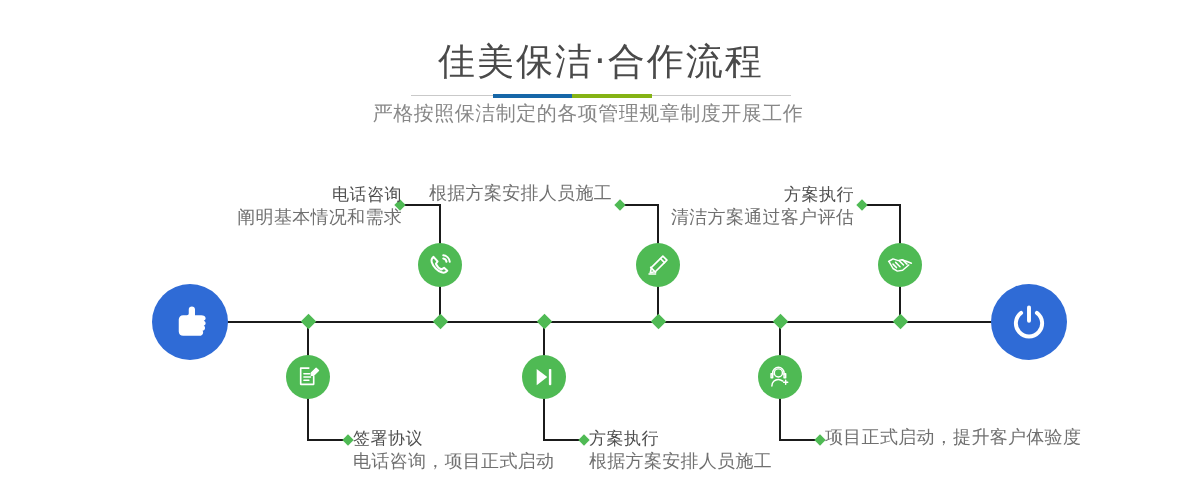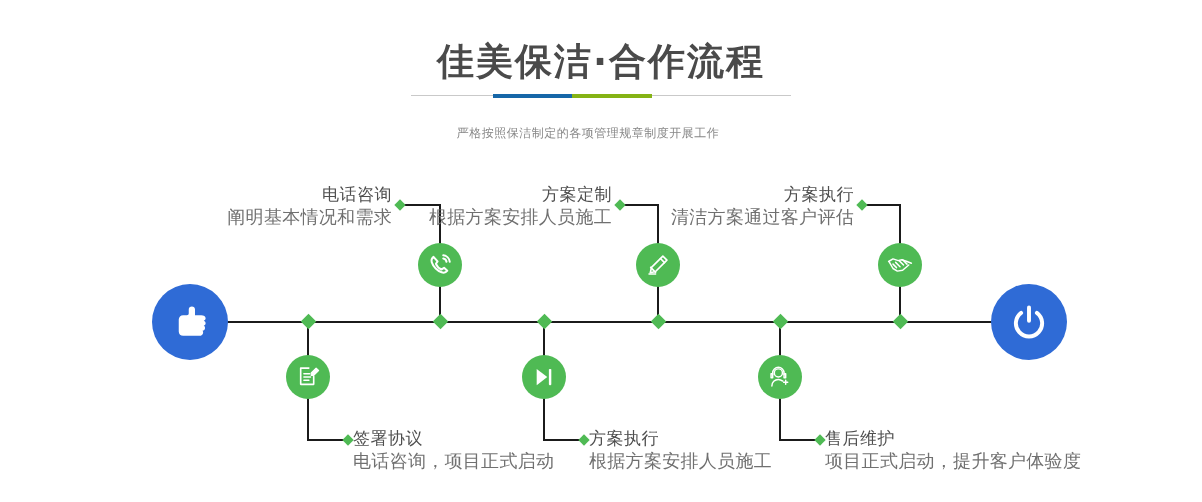--- a/index.html
+++ b/index.html
@@ -29,21 +29,21 @@
   .page-title {
     position: absolute;
     left: 0;
     top: 38px;
     width: 1202px;
     text-align: center;
     font-size: 37px;
     line-height: 48px;
     letter-spacing: 2px;
     color: #4a4a4a;
-    font-weight: 700;
+    font-weight: 400;
     white-space: nowrap;
   }
   .divider-wrap {
     position: absolute;
     left: 411px;
     top: 94px;
     width: 380px;
     height: 4px;
   }
   .divider-line {
@@ -66,24 +66,24 @@
     position: absolute;
     left: 161px;
     top: 0px;
     width: 80px;
     height: 4px;
     background: #85b315;
   }
   .page-subtitle {
     position: absolute;
     left: 0;
-    top: 120px;
+    top: 100px;
     width: 1176px;
     text-align: center;
-    font-size: 12px;
+    font-size: 20px;
     line-height: 26px;
     color: #878787;
     letter-spacing: .5px;
     white-space: nowrap;
   }
 
   
   .timeline-axis {
     position: absolute;
     left: 190px;
@@ -219,21 +219,21 @@
       <svg width="26" height="26" viewBox="0 0 64 64">
         <g fill="none" stroke="#ffffff" stroke-width="5" stroke-linecap="round" stroke-linejoin="round">
           <path d="M16 12c-4 3-6 8-4 14 3 10 14 21 24 24 6 2 11 0 14-4l-8-7-6 4c-5-2-12-9-14-14l4-6-10-11z"></path>
           <path d="M40 16a10 10 0 0 1 8 8"></path>
           <path d="M40 8a18 18 0 0 1 16 16"></path>
         </g>
       </svg>
     </span>
   </div>
 
-  <div class="label top-label" style="left:190px; top:182px; width:202px;">
+  <div class="label top-label" style="left:200px; top:182px; width:202px;">
     <div class="title">电话咨询</div>
     <div class="desc">阐明基本情况和需求</div>
   </div>
 
   <div class="conn v" style="left:307px; top:322px; height:118px;"></div>
   <div class="conn h" style="left:307px; top:439px; width:39px;"></div>
   <div class="diamond small" style="left:344px; top:436px;"></div>
   <div class="diamond" style="left:303px; top:316px;"></div>
 
   <div class="node" style="left:286px; top:355px;">
@@ -265,21 +265,20 @@
           <path d="M44 10l10 10-28 28-13 3 3-13z"></path>
           <path d="M38 16l10 10"></path>
           <path d="M14 38l12 12"></path>
           <path d="M10 54h16"></path>
         </g>
       </svg>
     </span>
   </div>
 
   <div class="label top-label" style="left:410px; top:182px; width:202px;">
-    <div class="title">方案定制</div>
     <div class="desc">根据方案安排人员施工</div>
   </div>
 
   <div class="conn v" style="left:543px; top:322px; height:118px;"></div>
   <div class="conn h" style="left:543px; top:439px; width:39px;"></div>
   <div class="diamond small" style="left:580px; top:436px;"></div>
   <div class="diamond" style="left:539px; top:316px;"></div>
 
   <div class="node" style="left:522px; top:355px;">
     <span>
@@ -332,17 +331,16 @@
           <path d="M12 54c0-9 7-16 16-16 4 0 8 2 11 4"></path>
           <path d="M14 26v-4a14 14 0 0 1 28 0v4"></path>
           <path d="M10 24h4v10h-4zM42 24h4v10h-4z"></path>
           <path d="M46 40v10M41 45h10"></path>
         </g>
       </svg>
     </span>
   </div>
 
   <div class="label bottom-label" style="left:825px; top:426px;">
-    <div class="title">售后维护</div>
     <div class="desc">项目正式启动，提升客户体验度</div>
   </div>
 
 </div>
 
 </body></html>

